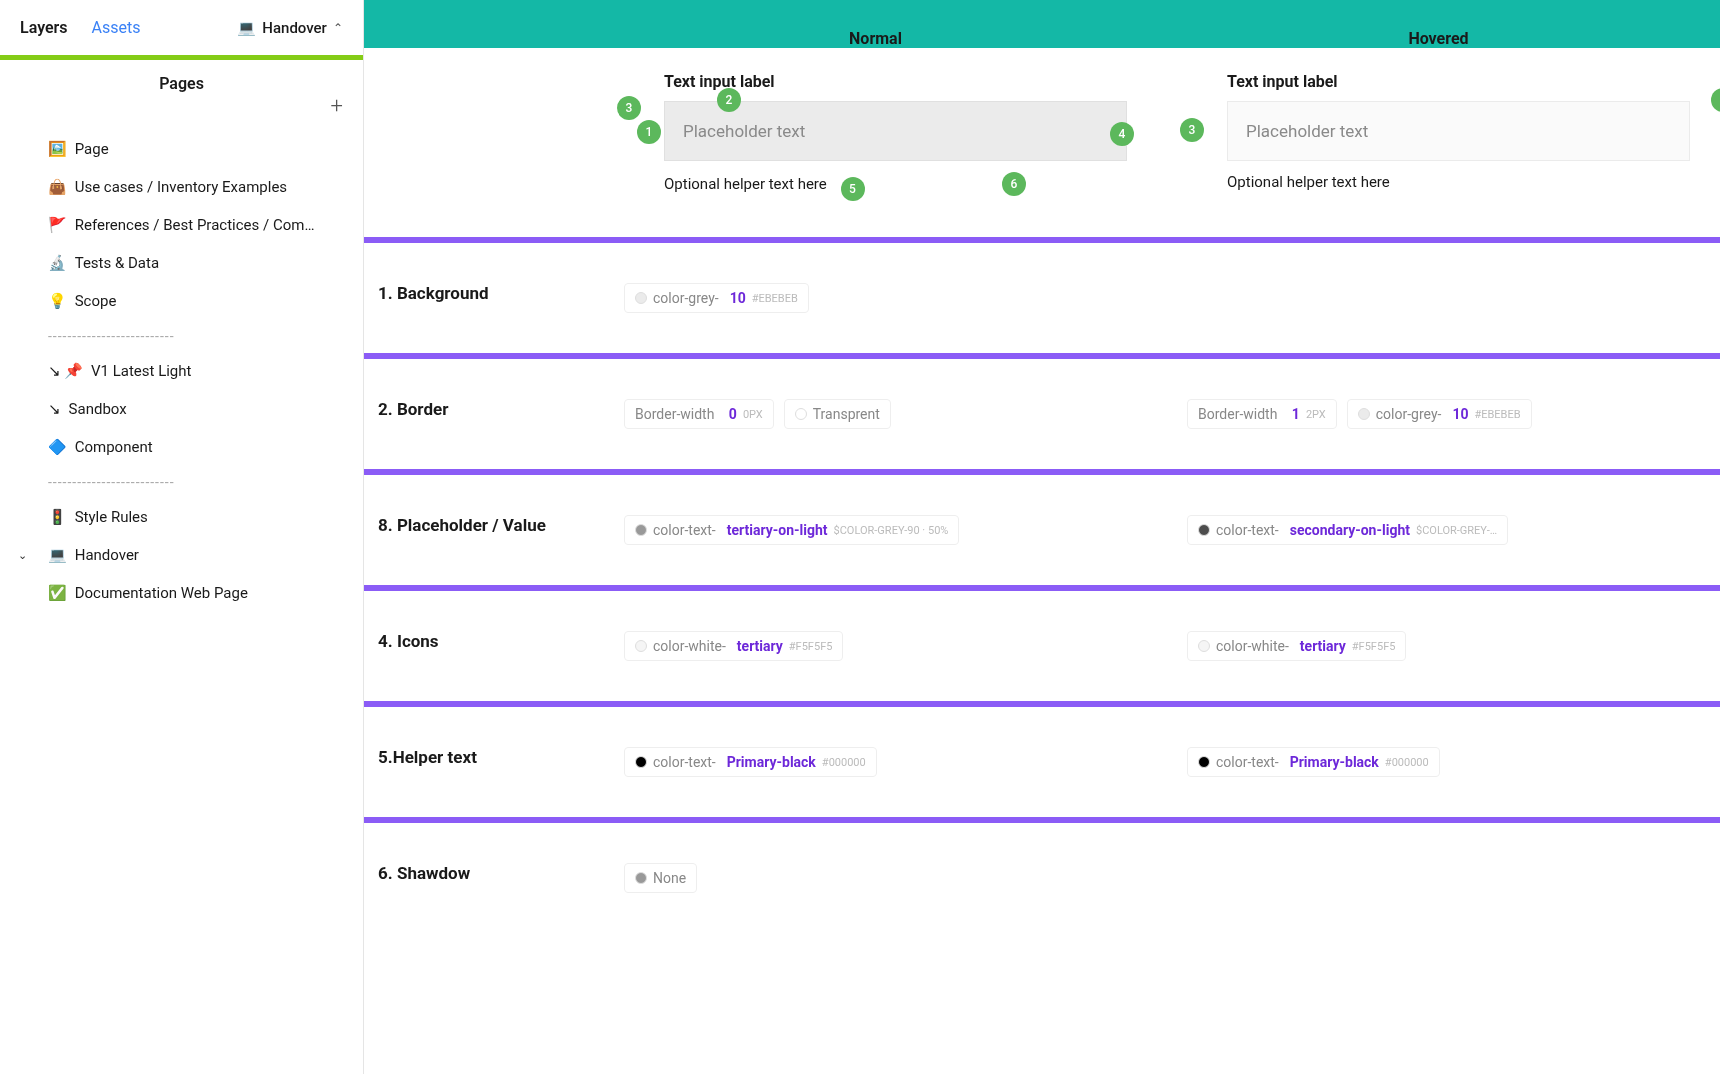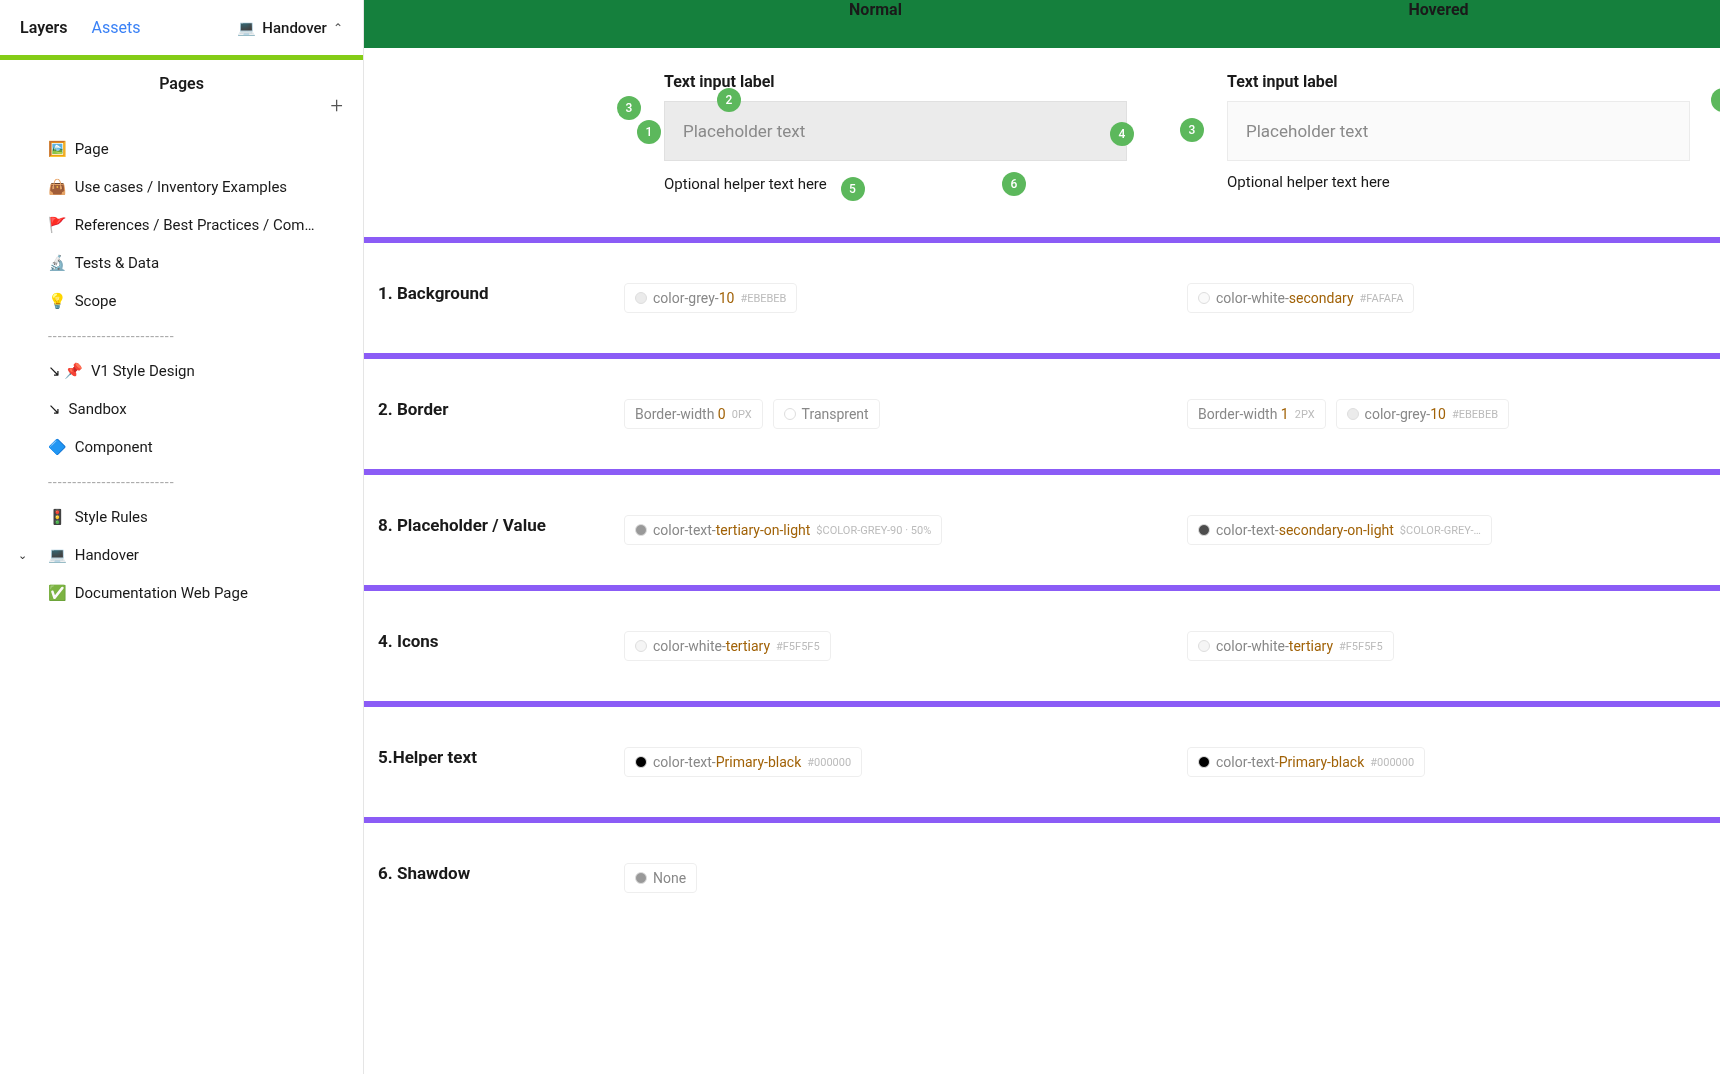--- a/index.html
+++ b/index.html
@@ -12,37 +12,37 @@
 .file-select .chev { font-size: 12px; color: #555; }
 .pages-header { display: flex; align-items: center; padding: 14px 20px 10px; flex-direction: column; }
 .pages-header h3 { font-size: 16px; font-weight: 600; }
 .add-btn { margin-left: auto; font-size: 22px; font-weight: 300; cursor: pointer; color: #555; }
 .page-list { padding: 2px 0 0 0; }
 .page-item { display: flex; align-items: center; padding: 10px 20px 10px 48px; font-size: 15px; cursor: pointer; white-space: nowrap; overflow: hidden; text-overflow: ellipsis; }
 .page-item .expand { position: absolute; margin-left: -30px; font-size: 11px; color: #333; }
 .page-item .icon { margin-right: 8px; font-size: 15px; }
 .divider { padding: 8px 48px; color: #aaa; letter-spacing: 1px; font-size: 14px; }
 .canvas { flex: 1; display: flex; flex-direction: column; overflow: auto; }
-.col-headers { display: flex; background: #15803d; height: 48px; align-items: flex-start; }
+.col-headers { display: flex; background: #14b8a6; height: 48px; align-items: flex-end; }
 .col-headers .col { flex: 1; text-align: center; font-weight: 700; font-size: 16px; }
 .col-headers .spacer { width: 230px; }
 .examples { display: flex; padding: 24px 0 40px; gap: 40px; }
 .examples .spacer { width: 230px; }
 .example-col { flex: 1; padding: 0 30px; position: relative; }
 .field-label { font-weight: 700; font-size: 16px; margin-bottom: 10px; }
 .input-box { position: relative; height: 60px; border: 1px solid #e0e0e0; background: #ebebeb; display: flex; align-items: center; padding: 0 18px; color: #8a8a8a; font-size: 17px; }
 .input-box.hov { background: #fafafa; border: 1px solid #ebebeb; }
 .helper { margin-top: 12px; font-size: 15px; color: #1a1a1a; }
 .badge { position: absolute; width: 24px; height: 24px; border-radius: 50%; background: #5cb85c; color: #fff; font-size: 12px; display: flex; align-items: center; justify-content: center; font-weight: 500; }
 .spec-row { display: flex; border-top: 6px solid #8b5cf6; padding: 40px 0; }
 .spec-row .name { width: 230px; padding-left: 14px; font-weight: 700; font-size: 17px; }
 .spec-row .col { flex: 1; padding: 0 30px; display: flex; flex-wrap: wrap; gap: 10px; }
 .token { display: inline-flex; align-items: center; gap: 6px; border: 1px solid #eee; border-radius: 4px; padding: 6px 10px; font-size: 14px; color: #888; }
 .token .swatch { width: 12px; height: 12px; border-radius: 50%; border: 1px solid #ddd; }
-.token b { color: #a16207; font-weight: 400; }
+.token b { color: #6d28d9; font-weight: 700; margin-left: 11px; }
 .token .hex { font-size: 11px; color: #bbb; text-transform: uppercase; }
 </style>
 </head>
 <body>
 
 <div class="sidebar">
   <div class="tabs">
     <span class="tab">Layers</span>
     <span class="tab inactive">Assets</span>
     <div class="file-select">
@@ -72,21 +72,21 @@
         <span class="icon">🔬</span>
         <span>Tests &amp; Data</span>
       </div>
       <div class="page-item">
         <span class="icon">💡</span>
         <span>Scope</span>
       </div>
       <div class="divider">--------------------------</div>
       <div class="page-item">
         <span class="icon">↘ 📌</span>
-        <span>V1  Style Design</span>
+        <span>V1  Latest Light</span>
       </div>
       <div class="page-item">
         <span class="icon">↘</span>
         <span>Sandbox</span>
       </div>
       <div class="page-item">
         <span class="icon">🔷</span>
         <span>Component</span>
       </div>
       <div class="divider">--------------------------</div>
@@ -144,27 +144,20 @@
   <div id="spec-rows">
       <div class="spec-row">
         <div class="name">1. Background</div>
         <div class="col">
           <span class="token">
             <span class="swatch" style="background: rgb(235, 235, 235);"></span>
             <span>color-grey-<b>10</b></span>
             <span class="hex">#EBEBEB</span>
           </span>
         </div>
-        <div class="col">
-          <span class="token">
-            <span class="swatch" style="background: rgb(250, 250, 250);"></span>
-            <span>color-white-<b>secondary</b></span>
-            <span class="hex">#FAFAFA</span>
-          </span>
-        </div>
       </div>
       <div class="spec-row">
         <div class="name">2. Border</div>
         <div class="col">
           <span class="token">
             <span>Border-width <b>0</b></span>
             <span class="hex">0px</span>
           </span>
           <span class="token">
             <span class="swatch" style="background: rgb(255, 255, 255);"></span>

